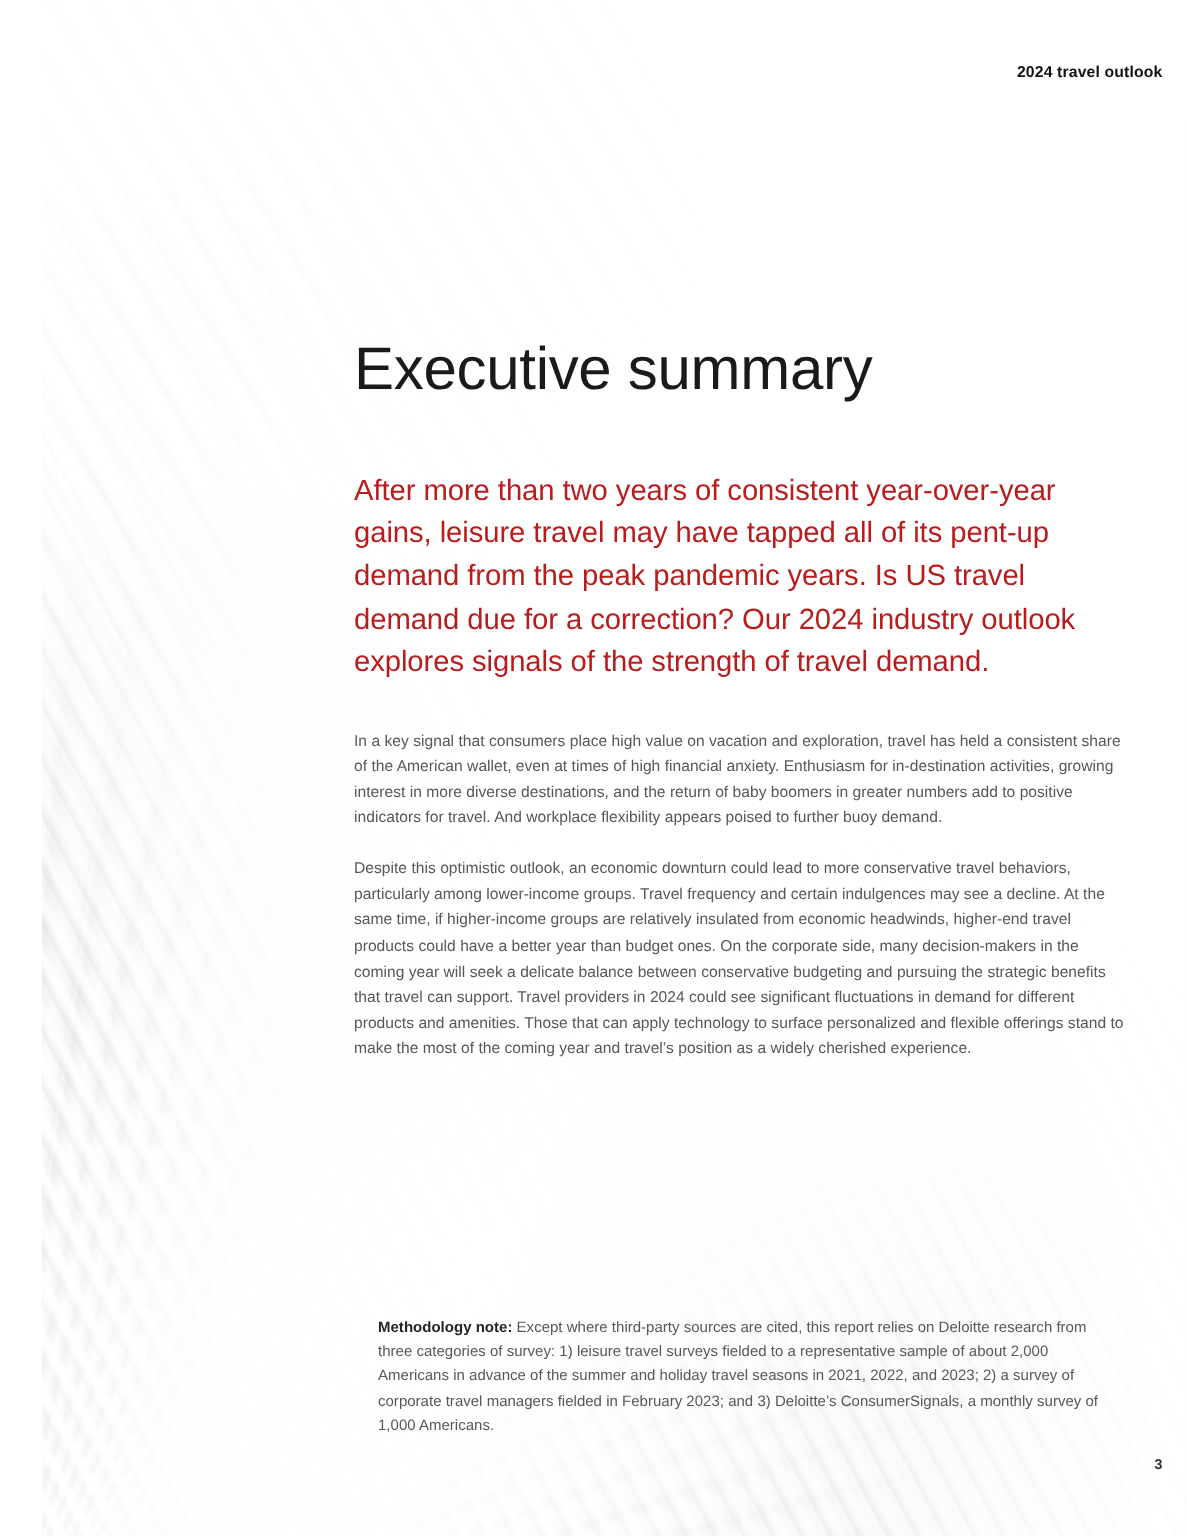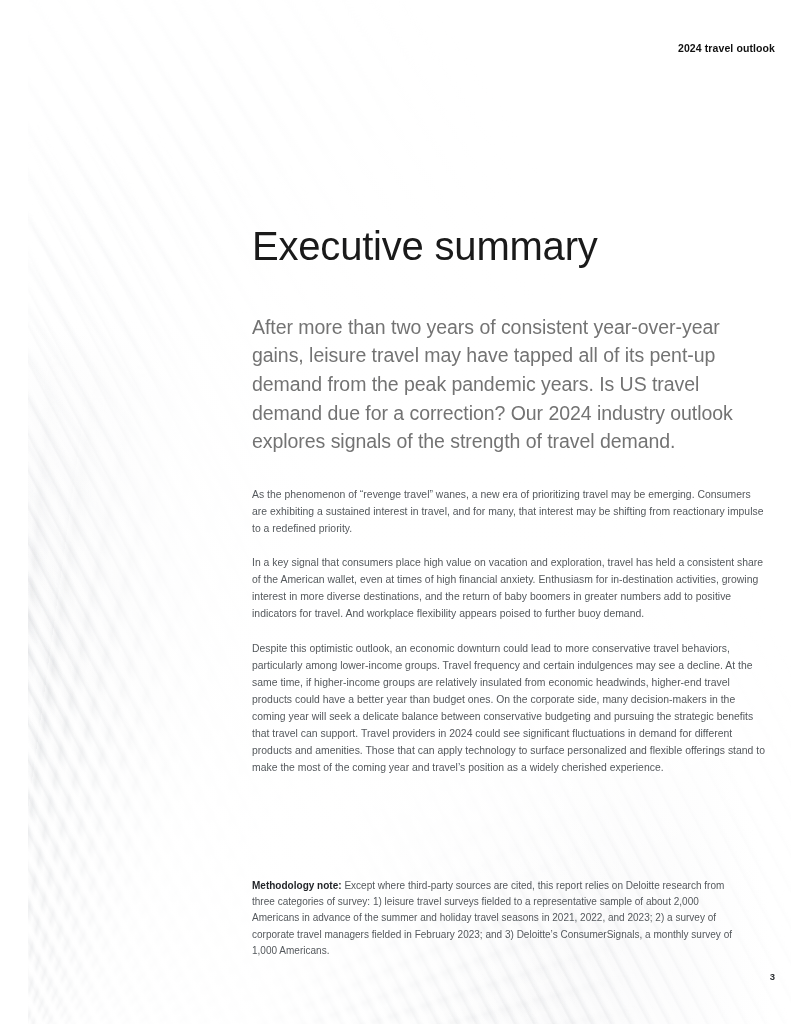--- a/index.html
+++ b/index.html
@@ -101,38 +101,38 @@
     right: 44px;
     font-size: 10.5px;
     font-weight: bold;
     color: #111111;
     letter-spacing: 0.1px;
     white-space: nowrap;
   }
 
   .col {
     position: absolute;
-    left: 224px;
+    left: 208px;
     top: 224px;
     width: 514px;
   }
 
   .page-title {
     font-size: 40px;
     font-weight: 300;
     color: #1a1a1a;
     letter-spacing: -0.2px;
     line-height: 1.12;
     margin: 0 0 44px 0;
   }
 
   .lead {
     font-size: 19.5px;
     font-weight: 300;
-    color: #737373;
+    color: #b91c1c;
     line-height: 1.47;
     margin: 0 0 30px 0;
     letter-spacing: -0.05px;
   }
 
   .body-p {
     font-size: 10.4px;
     font-weight: 400;
     color: #54585c;
     line-height: 1.64;
@@ -179,21 +179,20 @@
   <div class="content">
 
     <div class="running-head">2024 travel outlook</div>
 
     <div class="col">
 
       <h1 class="page-title">Executive summary</h1>
 
       <p class="lead">After more than two years of consistent year-over-year gains, leisure travel may have tapped all of its pent-up demand from the peak pandemic years. Is US travel demand due for a correction? Our 2024 industry outlook explores signals of the strength of travel demand.</p>
 
-      <p class="body-p">As the phenomenon of “revenge travel” wanes, a new era of prioritizing travel may be emerging. Consumers are exhibiting a sustained interest in travel, and for many, that interest may be shifting from reactionary impulse to a redefined priority.</p>
 
       <p class="body-p">In a key signal that consumers place high value on vacation and exploration, travel has held a consistent share of the American wallet, even at times of high financial anxiety. Enthusiasm for in-destination activities, growing interest in more diverse destinations, and the return of baby boomers in greater numbers add to positive indicators for travel. And workplace flexibility appears poised to further buoy demand.</p>
 
       <p class="body-p">Despite this optimistic outlook, an economic downturn could lead to more conservative travel behaviors, particularly among lower-income groups. Travel frequency and certain indulgences may see a decline. At the same time, if higher-income groups are relatively insulated from economic headwinds, higher-end travel products could have a better year than budget ones. On the corporate side, many decision-makers in the coming year will seek a delicate balance between conservative budgeting and pursuing the strategic benefits that travel can support. Travel providers in 2024 could see significant fluctuations in demand for different products and amenities. Those that can apply technology to surface personalized and flexible offerings stand to make the most of the coming year and travel’s position as a widely cherished experience.</p>
 
     </div>
 
     <div class="methodology">
       <span class="m-label">Methodology note:</span><span> Except where third-party sources are cited, this report relies on Deloitte research from three categories of survey: 1) leisure travel surveys fielded to a representative sample of about 2,000 Americans in advance of the summer and holiday travel seasons in 2021, 2022, and 2023; 2) a survey of corporate travel managers fielded in February 2023; and 3) Deloitte’s ConsumerSignals, a monthly survey of 1,000 Americans.</span>
     </div>

